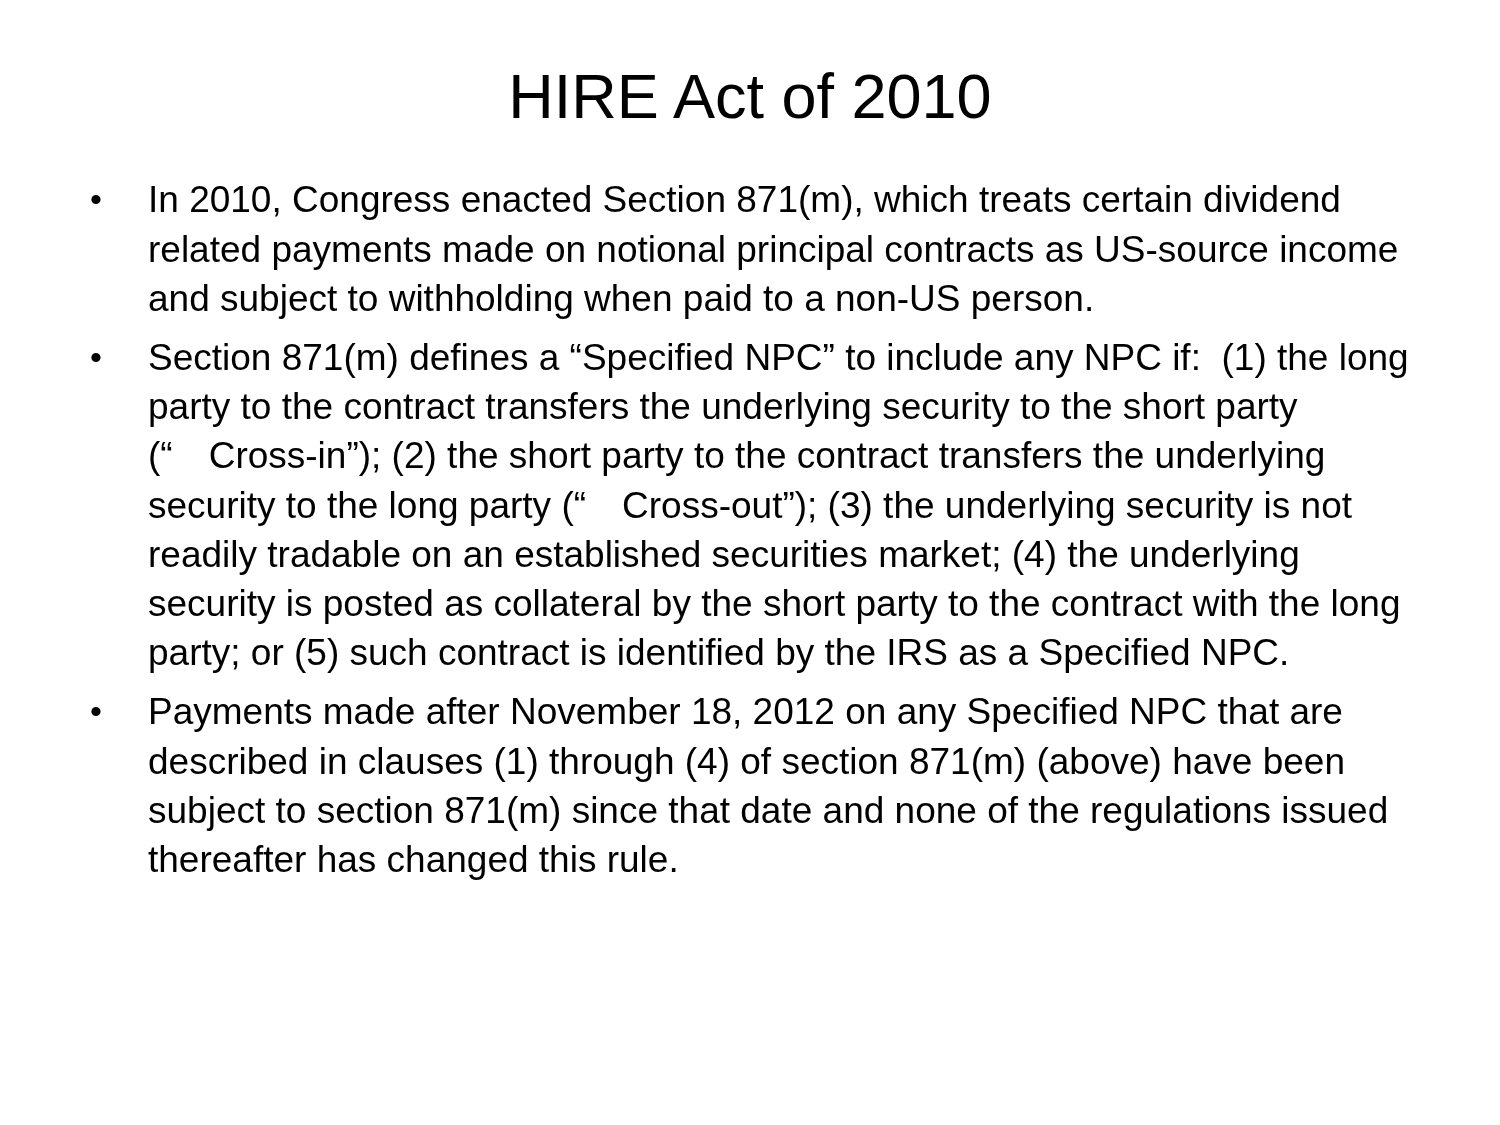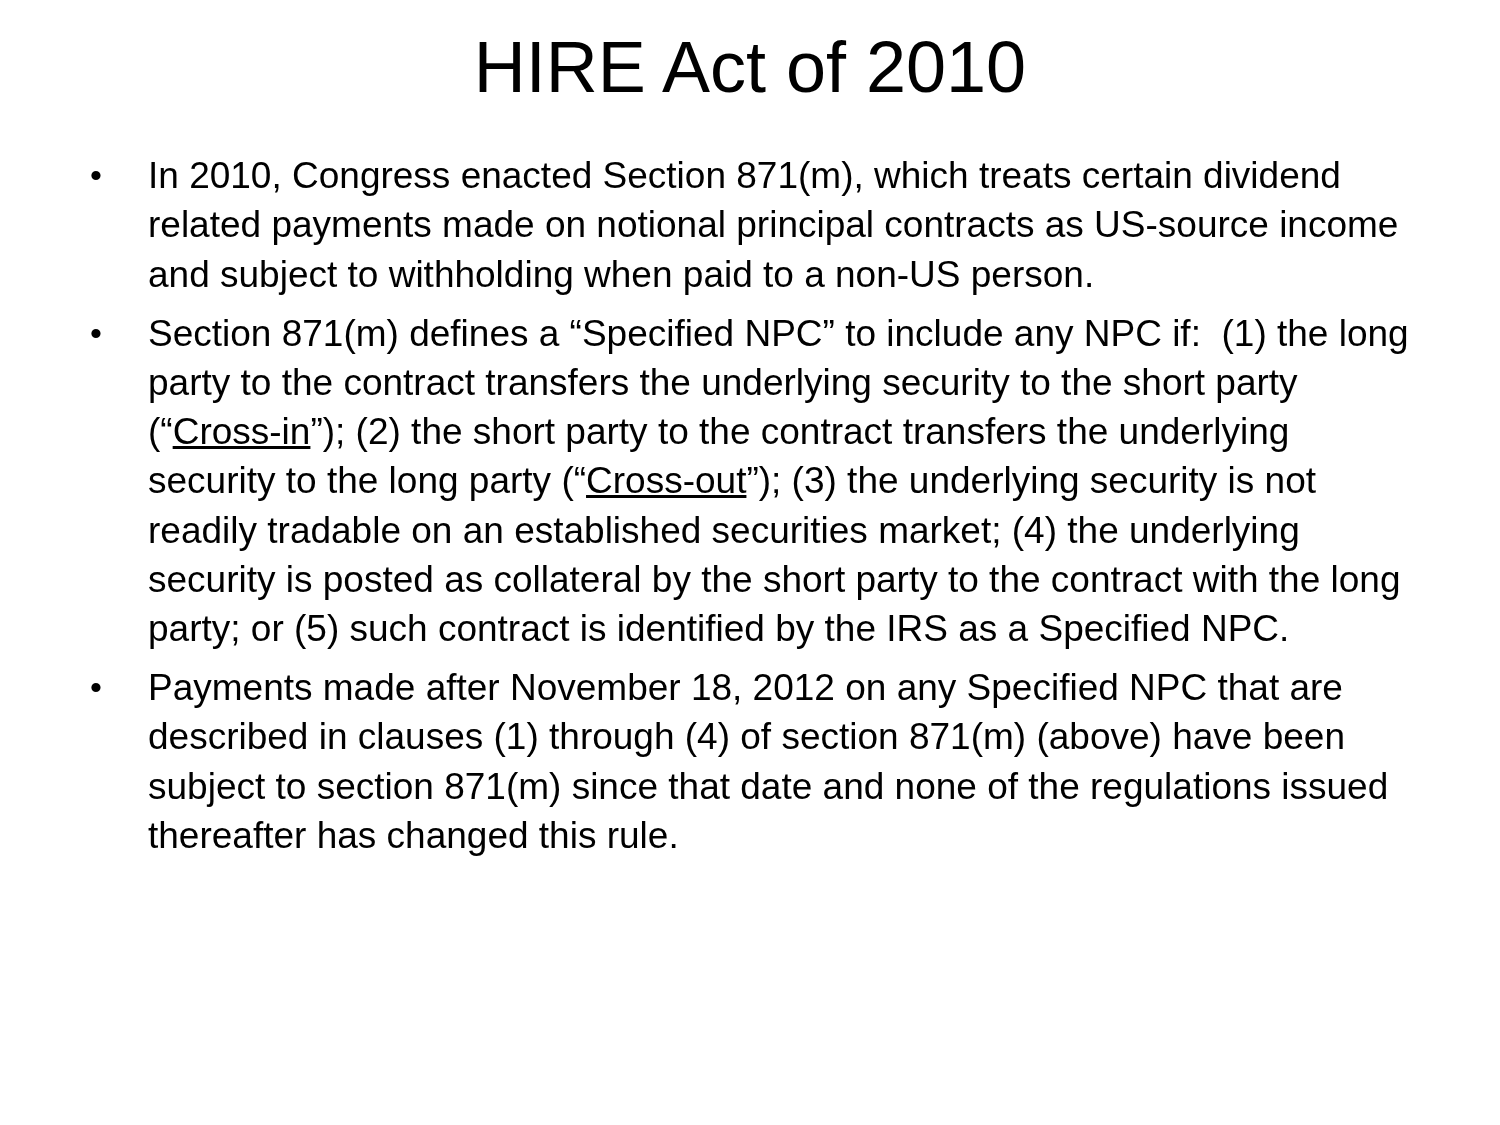--- a/index.html
+++ b/index.html
@@ -12,23 +12,23 @@
     width: 1500px;
     height: 1125px;
     background: #ffffff;
     color: #000000;
     font-family: "Liberation Sans", sans-serif;
     overflow: hidden;
     box-sizing: border-box;
   }
   .slide-title {
     margin: 0;
-    padding-top: 28px;
+    padding-top: 62px;
     text-align: center;
-    font-size: 72px;
+    font-size: 63px;
     font-weight: 400;
     line-height: 1.1;
     letter-spacing: 0px;
     color: #000000;
     white-space: pre;
   }
   .bullet-list {
     margin-top: 44px;
     padding-left: 88px;
     padding-right: 78px;
@@ -46,21 +46,21 @@
     position: absolute;
     left: 2px;
     top: 0;
     font-size: 34px;
     line-height: 1.45;
   }
   .bullet-text {
     white-space: pre-wrap;
   }
   .bullet-text .seg-u {
-    text-decoration: underline;
+    margin-left: 36px;
   }
 </style>
 </head>
 <body>
 
 <div class="slide">
   <h1 class="slide-title">HIRE Act of 2010</h1>
 
   <div class="bullet-list">
   <div class="bullet-item">

